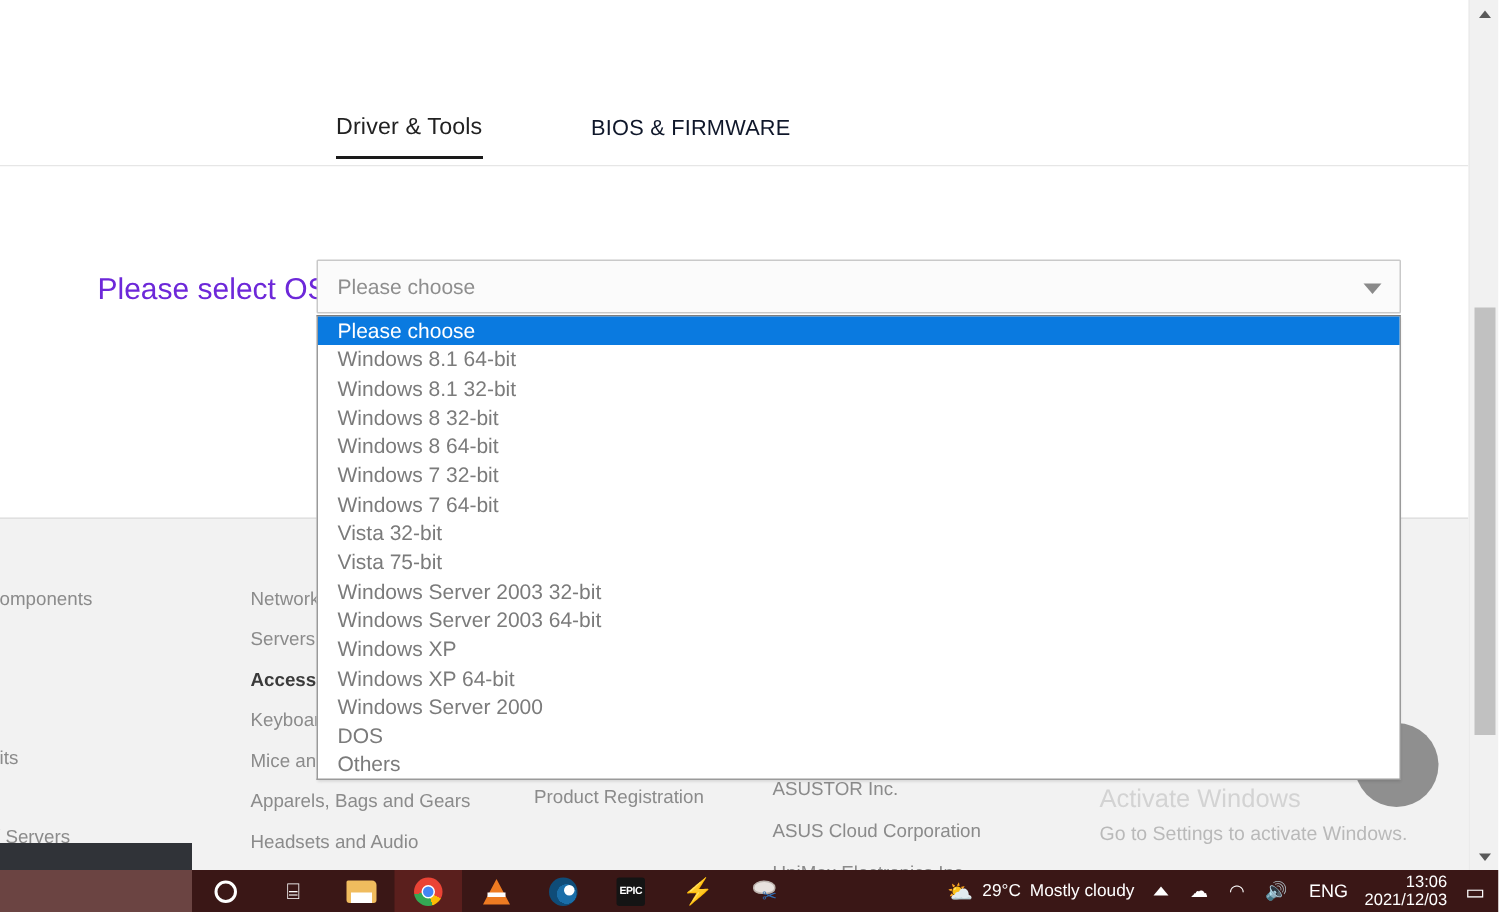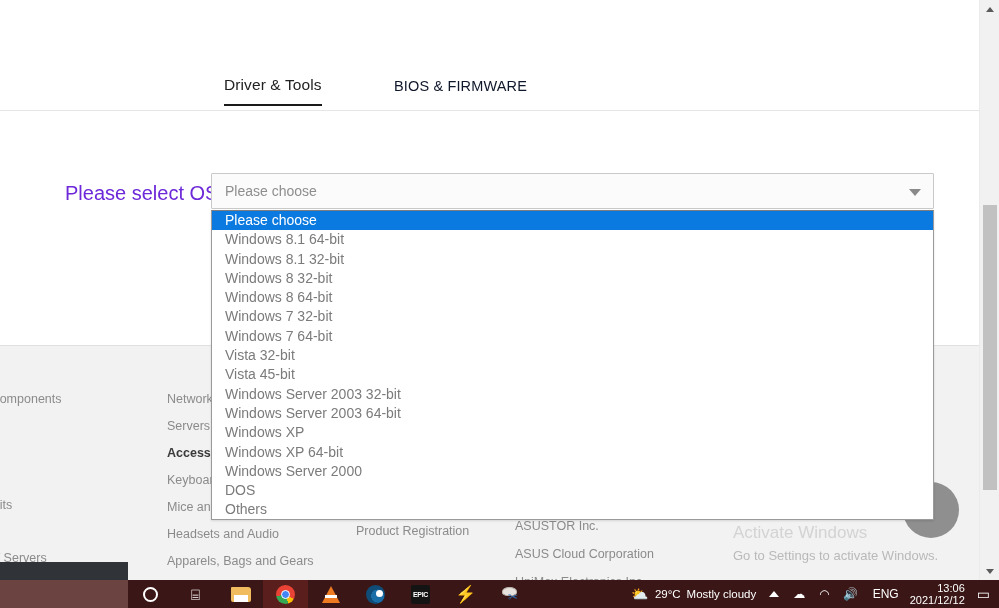--- a/index.html
+++ b/index.html
@@ -363,22 +363,22 @@
           <div class="flink">Supply Units</div>
           <div class="flink">Cards</div>
           <div class="flink">king / IoT / Servers</div>
         </div>
       <div class="fcol fcol-2" id="fcol2">
           <div class="flink">Network</div>
           <div class="flink">Servers</div>
           <div class="flink bold">Accesso</div>
           <div class="flink">Keyboar</div>
           <div class="flink">Mice an</div>
+          <div class="flink">Apparels, Bags and Gears</div>
           <div class="flink">Headsets and Audio</div>
-          <div class="flink">Apparels, Bags and Gears</div>
           <div class="flink">Adapters and Chargers</div>
         </div>
       <div class="fcol fcol-3" id="fcol3">
           <div class="flink">Find Service Locations</div>
           <div class="flink">Product Registration</div>
         </div>
       <div class="fcol fcol-4" id="fcol4">
           <div class="flink">ASUSTOR Inc.</div>
           <div class="flink">ASUS Cloud Corporation</div>
           <div class="flink">UniMax Electronics Inc.</div>
@@ -395,21 +395,21 @@
 
     <div class="dropdown" id="dropdown">
         <div class="dd-item sel">Please choose</div>
         <div class="dd-item">Windows 8.1 64-bit</div>
         <div class="dd-item">Windows 8.1 32-bit</div>
         <div class="dd-item">Windows 8 32-bit</div>
         <div class="dd-item">Windows 8 64-bit</div>
         <div class="dd-item">Windows 7 32-bit</div>
         <div class="dd-item">Windows 7 64-bit</div>
         <div class="dd-item">Vista 32-bit</div>
-        <div class="dd-item">Vista 45-bit</div>
+        <div class="dd-item">Vista 75-bit</div>
         <div class="dd-item">Windows Server 2003 32-bit</div>
         <div class="dd-item">Windows Server 2003 64-bit</div>
         <div class="dd-item">Windows XP</div>
         <div class="dd-item">Windows XP 64-bit</div>
         <div class="dd-item">Windows Server 2000</div>
         <div class="dd-item">DOS</div>
         <div class="dd-item">Others</div>
       </div>
   </div>
 
@@ -469,19 +469,19 @@
       </div>
       <div class="tray-item">
         <span>◠</span>
       </div>
       <div class="tray-item">
         <span>🔊</span>
       </div>
       <div class="tray-item">ENG</div>
       <div class="tray-clock">
         <div>13:06</div>
-        <div>2021/12/12</div>
+        <div>2021/12/03</div>
       </div>
       <div class="tray-action">▭</div>
     </div>
   </div>
 
 </div>
 
 </body></html>

